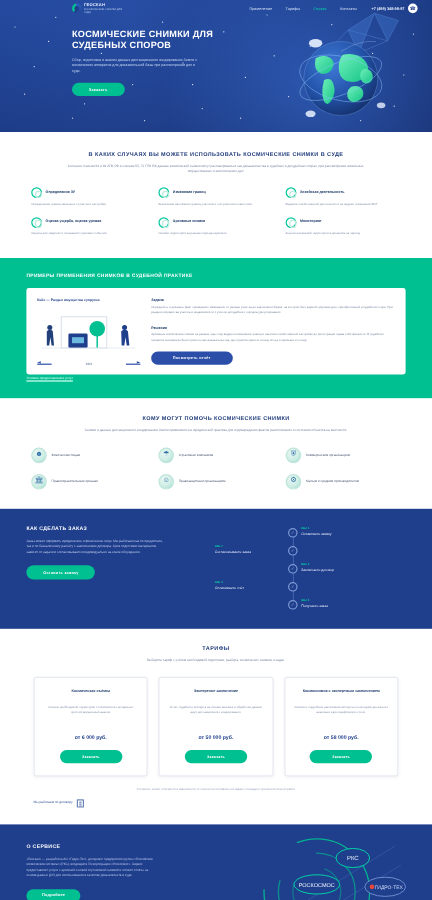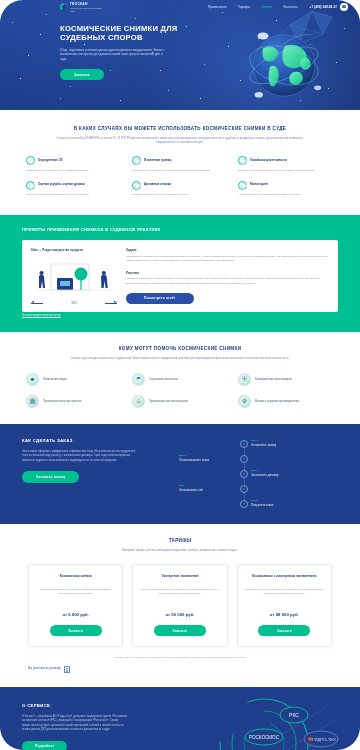--- a/index.html
+++ b/index.html
@@ -5,21 +5,21 @@
   *{box-sizing:border-box;margin:0;padding:0;}
   html,body{width:360px;height:750px;overflow:hidden;}
   body{
     font-family:"Liberation Sans", sans-serif;
     background:#fff;
     color:#20304f;
     font-size:4px;
     line-height:1.45;
     -webkit-font-smoothing:antialiased;
   }
-  .page{width:360px;height:750px;position:relative;overflow:hidden;border-radius:23px;}
+  .page{width:360px;height:750px;position:relative;overflow:hidden;}
 
   
   .hero{
     position:relative;
     height:110px;
     background:
       radial-gradient(circle at 72% 62%, rgba(56,110,210,.55) 0%, rgba(30,60,140,0) 46%),
       radial-gradient(circle at 30% 10%, rgba(48,92,185,.45) 0%, rgba(27,55,130,0) 55%),
       linear-gradient(160deg,#22479b 0%,#1d3c87 45%,#1b3578 100%);
     overflow:hidden;

